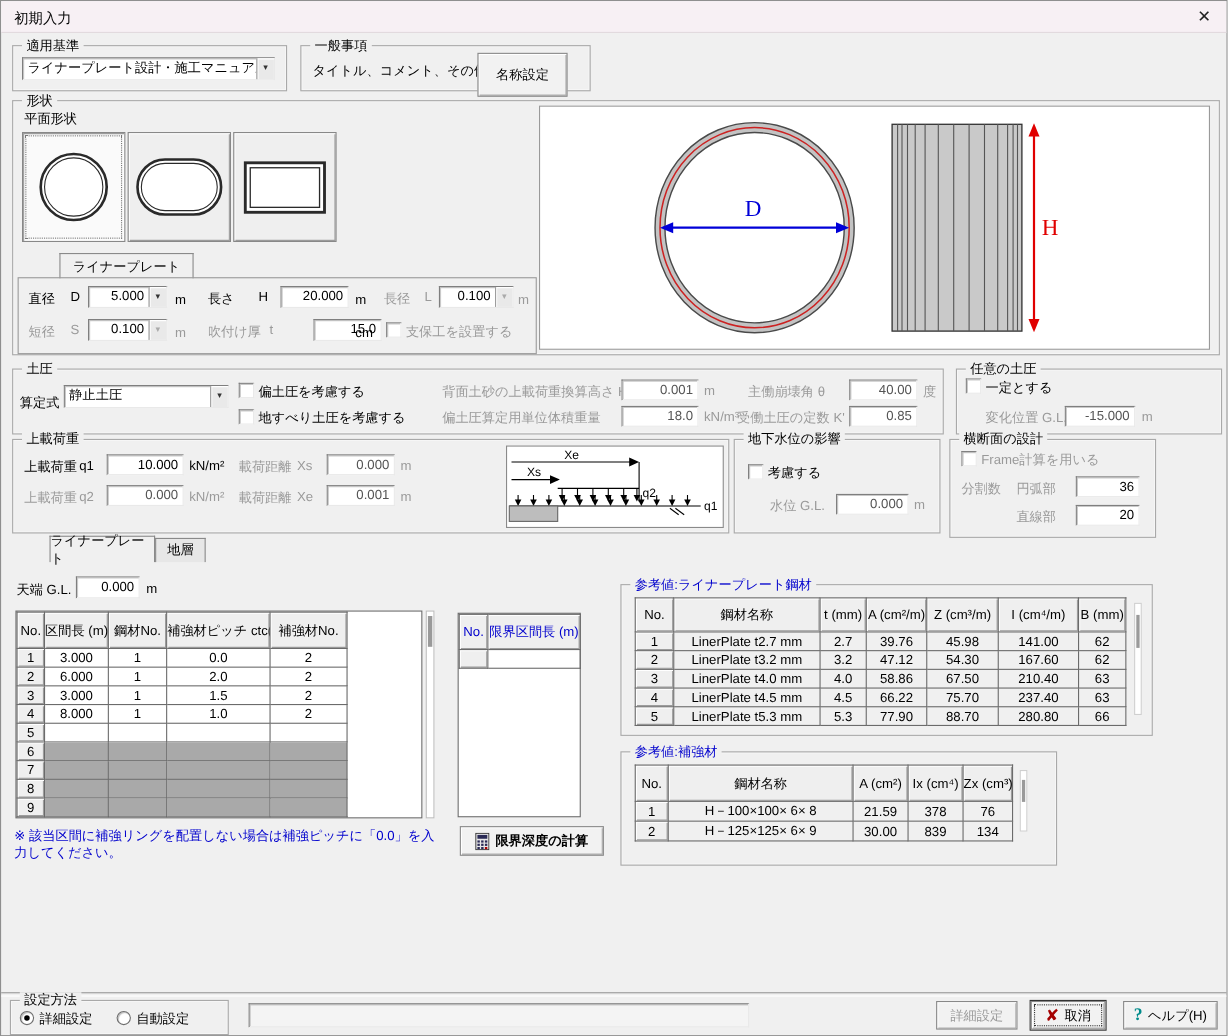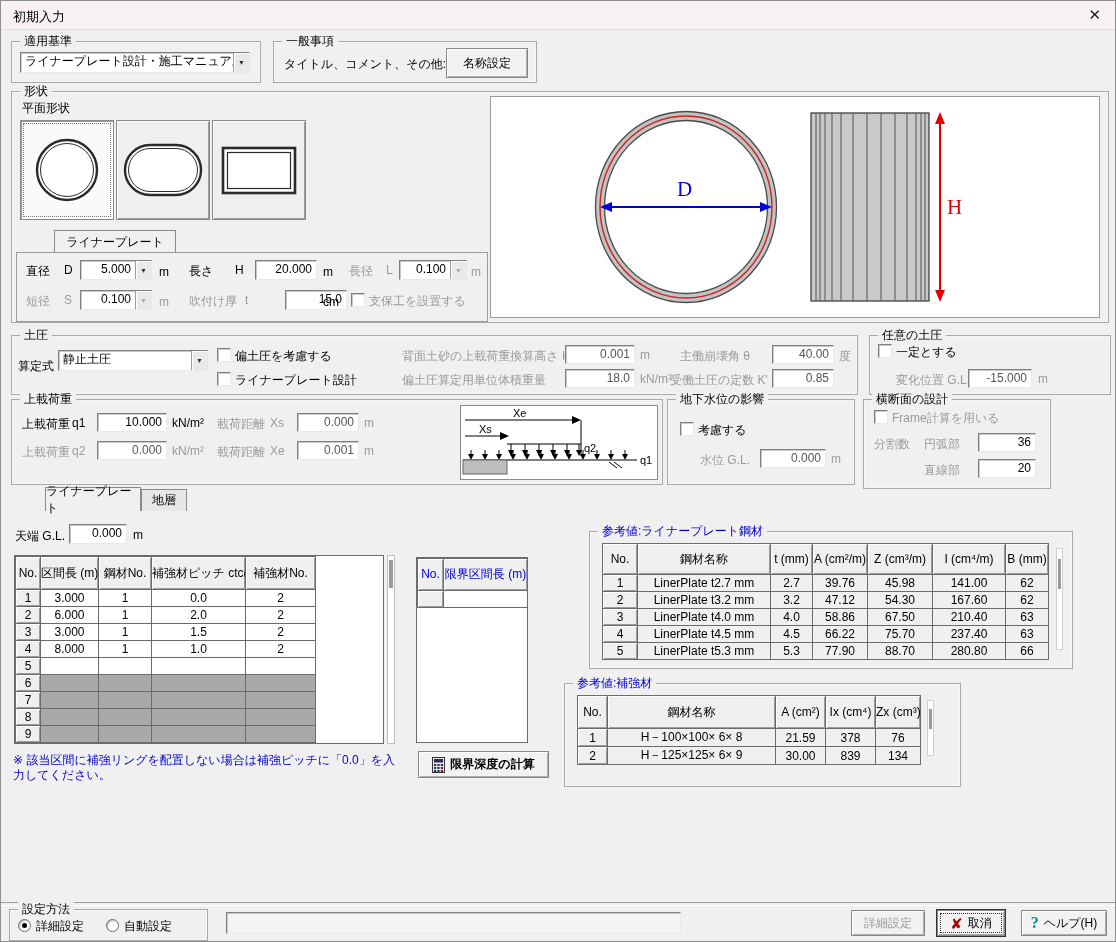--- a/index.html
+++ b/index.html
@@ -65,21 +65,21 @@
     <span class="gtitle">適用基準</span>
     <div class="combo" style="left:8px;top:10px;width:230px;height:21px;">
       <span class="cval left">ライナープレート設計・施工マニュアル</span>
       <span class="dd">▼</span>
     </div>
   </div>
 
   <div class="grp" style="left:272px;top:40px;width:262px;height:40px;">
     <span class="gtitle">一般事項</span>
     <span class="lbl" style="left:10px;top:14px;">タイトル、コメント、その他:</span>
-    <div class="btn" style="left:172px;top:6px;width:82px;height:30px;">
+    <div class="btn" style="left:160px;top:6px;width:82px;height:40px;">
       <span>名称設定</span>
     </div>
   </div>
 
   <div class="grp" style="left:10px;top:90px;width:1096px;height:230px;">
     <span class="gtitle">形状</span>
     <span class="lbl" style="left:10px;top:8px;">平面形状</span>
 
     <div class="shbtn sel" style="left:8px;top:28px;">
       <svg width="78" height="78" viewBox="0 0 78 78">
@@ -177,21 +177,21 @@
   <div class="grp" style="left:10px;top:334px;width:845px;height:58px;">
     <span class="gtitle">土圧</span>
     <span class="lbl" style="left:6px;top:22px;">算定式</span>
     <div class="combo" style="left:46px;top:14px;width:150px;height:21px;gap:39px;">
       <span class="cval left">静止土圧</span>
       <span class="dd">▼</span>
     </div>
     <span class="cb" style="left:205px;top:12px;"></span>
     <span class="lbl" style="left:223px;top:12px;">偏土圧を考慮する</span>
     <span class="cb" style="left:205px;top:36px;"></span>
-    <span class="lbl" style="left:223px;top:36px;">ライナープレート設計</span>
+    <span class="lbl" style="left:223px;top:36px;">地すべり土圧を考慮する</span>
     <span class="lbl dis" style="left:390px;top:12px;">背面土砂の上載荷重換算高さ Hk</span>
     <div class="fld dv" style="left:553px;top:9px;width:70px;height:19px;">0.001</div>
     <span class="lbl dis" style="left:628px;top:12px;">m</span>
     <span class="lbl dis" style="left:390px;top:36px;">偏土圧算定用単位体積重量</span>
     <div class="fld dv" style="left:553px;top:33px;width:70px;height:19px;">18.0</div>
     <span class="lbl dis" style="left:628px;top:36px;">kN/m³</span>
     <span class="lbl dis" style="left:668px;top:12px;">主働崩壊角 θ</span>
     <div class="fld dv" style="left:760px;top:9px;width:62px;height:19px;">40.00</div>
     <span class="lbl dis" style="left:827px;top:12px;">度</span>
     <span class="lbl dis" style="left:658px;top:36px;">受働土圧の定数 K'</span>
@@ -446,21 +446,21 @@
           <rect x="5.4" y="10" width="2.2" height="2"></rect>
           <rect x="8.8" y="10" width="2.2" height="2"></rect>
         <rect x="2" y="13" width="2.2" height="2"></rect>
           <rect x="5.4" y="13" width="2.2" height="2"></rect>
       </g>
       <rect x="8.8" y="13" width="2.2" height="2" fill="#a00"></rect>
     </svg>
     <span>限界深度の計算</span>
   </div>
 
-  <div class="grp" style="left:588px;top:530px;width:482px;height:136px;">
+  <div class="grp" style="left:563px;top:530px;width:482px;height:136px;">
     <span class="gtitle blue">参考値:ライナープレート鋼材</span>
     <table class="grid" style="position:absolute;left:12px;top:11px;width:446px;">
       <colgroup>
           <col style="width:35px">
           <col style="width:133px">
           <col style="width:42px">
           <col style="width:55px">
           <col style="width:65px">
           <col style="width:73px">
           <col style="width:43px">

